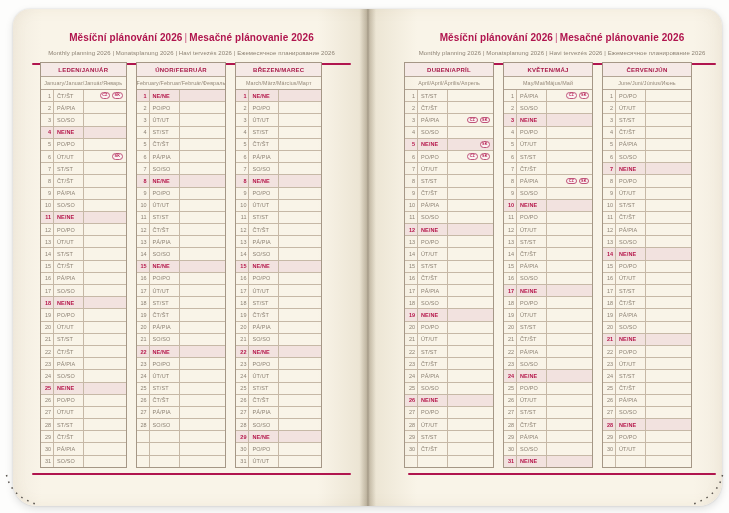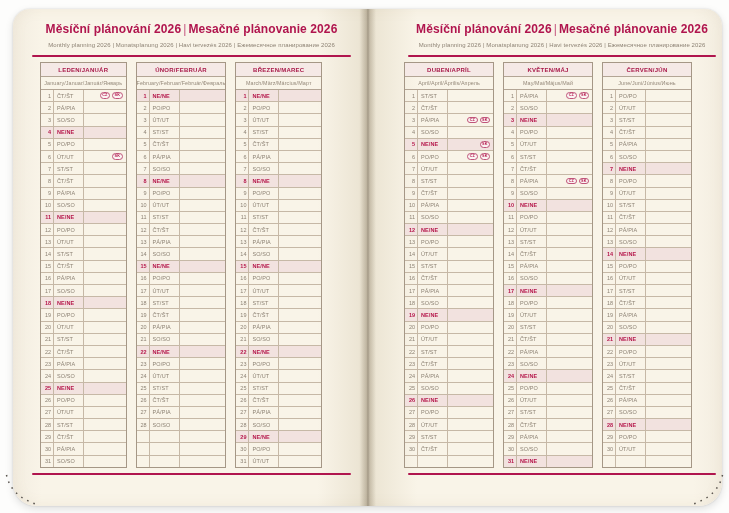--- a/index.html
+++ b/index.html
@@ -29,21 +29,21 @@
   }
   .page{position:absolute;top:0;height:100%;}
   .page.left{left:0;width:355px;}
   .page.right{left:355px;width:354px;}
 
   
   .page-head{position:absolute;top:13px;text-align:center;}
   .page.left  .page-head{left:19px;width:319px;}
   .page.right .page-head{left:40px;width:308px;}
   .title{
-    margin:0 0 4px 0;font-size:12px;line-height:15px;font-weight:bold;
+    margin:8px 0 4px 0;font-size:10px;line-height:15px;font-weight:bold;
     color:#b0154e;letter-spacing:.1px;
   }
   .title .sep{font-weight:normal;color:#c4557f;padding:0 2px;}
   .subtitle{font-size:6px;line-height:8px;color:#8d8274;margin:0 0 6px 0;letter-spacing:.1px;}
   .rule{background:#b0154e;height:2px;border-radius:1px;}
   .rule-bottom{position:absolute;top:464px;}
   .page.left  .rule-bottom{left:19px;width:319px;}
   .page.right .rule-bottom{left:40px;width:308px;}
 
   

